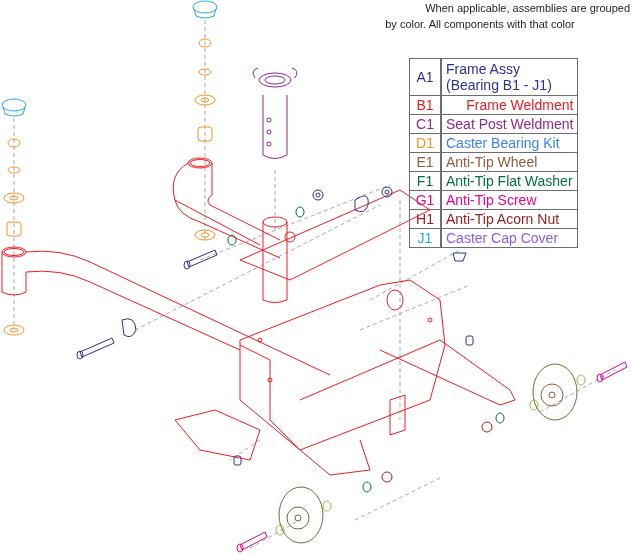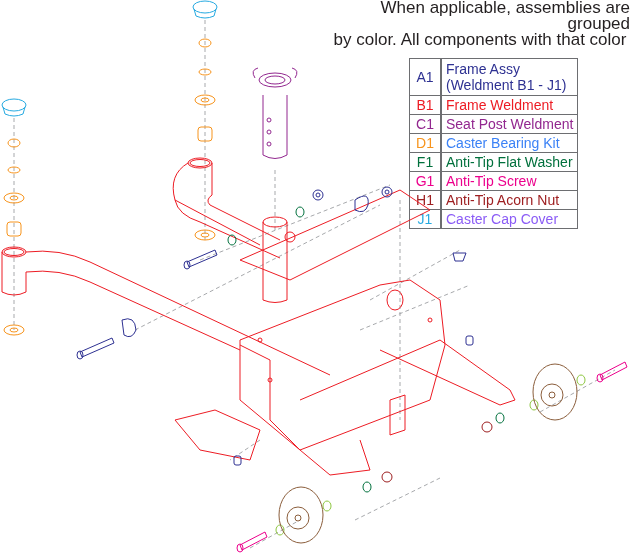--- a/index.html
+++ b/index.html
@@ -1,52 +1,56 @@
 <!DOCTYPE html>
 <html><head>
 <meta charset="utf-8">
 <style>
   html, body { margin: 0; padding: 0; background: #ffffff; }
   body { width: 634px; height: 555px; position: relative; overflow: hidden;
          font-family: "Liberation Sans", sans-serif; }
   #note { position: absolute; right: 4px; top: 0; width: 300px; text-align: center;
-          font-size: 17px; line-height: 16px; color: #231f20; }
+          font-size: 11px; line-height: 16px; color: #231f20; }
   #note .l1 { display:block; text-align: right; }
   #legend { position: absolute; left: 409px; top: 58px; border-collapse: collapse;
             font-size: 14px; }
   #legend td { border: 1px solid #6d6e71; padding: 0 4px; height: 18px; line-height: 17px; }
   #legend td.code { width: 22px; text-align: center; border-right: 2px solid #6d6e71; }
   #legend tr.tall td { height: 36px; line-height: 16px; }
   svg#diagram { position: absolute; left: 0; top: 0; }
 </style>
 </head>
 <body>
 
 <div id="note">
   <span class="l1">When applicable, assemblies are grouped</span>
   <span style="display:block">by color. All components with that color</span>
 </div>
 
 <table id="legend">
   <tbody id="legend-body">
       <tr class="tall">
         <td class="code" style="color: rgb(46, 49, 146);">A1</td>
-        <td style="color: rgb(46, 49, 146);"><span>Frame Assy</span><br><span>(Weldment B1 - J1)</span></td>
+        <td style="color: rgb(46, 49, 146);"><span>Frame Assy</span><br><span>(Bearing B1 - J1)</span></td>
       </tr>
       <tr>
         <td class="code" style="color: rgb(237, 28, 36);">B1</td>
-        <td style="color: rgb(237, 28, 36);"><span>Frame Weldment</span></td>
+        <td style="color: rgb(237, 28, 36); text-align: right;"><span>Frame Weldment</span></td>
       </tr>
       <tr>
         <td class="code" style="color: rgb(146, 39, 143);">C1</td>
         <td style="color: rgb(146, 39, 143);"><span>Seat Post Weldment</span></td>
       </tr>
       <tr>
         <td class="code" style="color: rgb(247, 148, 29);">D1</td>
         <td style="color: #3b82f6;"><span>Caster Bearing Kit</span></td>
+      </tr>
+      <tr>
+        <td class="code" style="color: rgb(139, 94, 60);">E1</td>
+        <td style="color: rgb(139, 94, 60);"><span>Anti-Tip Wheel</span></td>
       </tr>
       <tr>
         <td class="code" style="color: rgb(0, 112, 60);">F1</td>
         <td style="color: rgb(0, 112, 60);"><span>Anti-Tip Flat Washer</span></td>
       </tr>
       <tr>
         <td class="code" style="color: rgb(236, 0, 140);">G1</td>
         <td style="color: rgb(236, 0, 140);"><span>Anti-Tip Screw</span></td>
       </tr>
       <tr>

